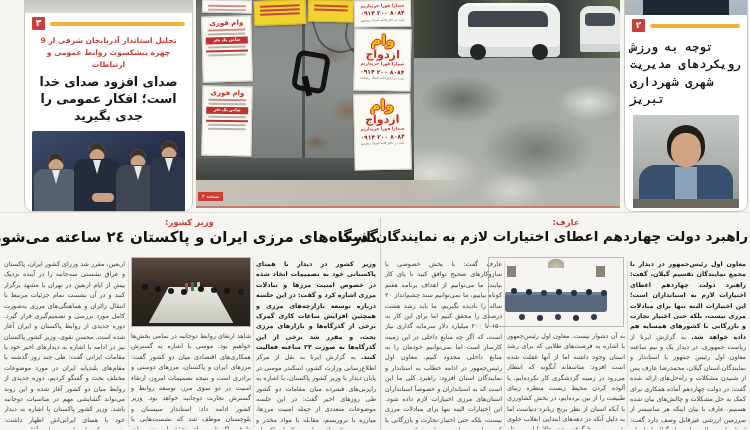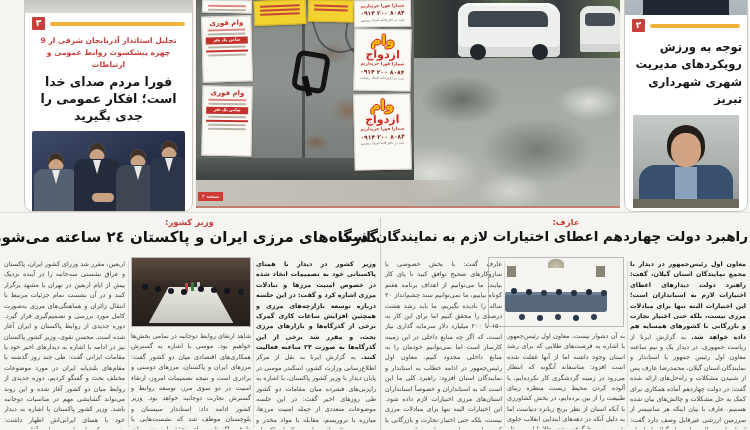--- a/index.html
+++ b/index.html
@@ -25,22 +25,22 @@
   .person{position:absolute;}
   .mhead{position:absolute;left:50%;transform:translateX(-50%);top:0;width:16px;height:19px;
     border-radius:50% 50% 46% 46%;background:#c9a284;box-shadow:inset 0 6px 0 rgba(40,30,25,.85);}
   .msuit{position:absolute;left:0;right:0;top:16px;bottom:0;border-radius:9px 9px 0 0;}
   .shirtV{position:absolute;left:50%;transform:translateX(-50%);top:17px;width:8px;height:14px;
     background:#e8e8e6;clip-path:polygon(0 0,100% 0,50% 100%);}
   .shake{position:absolute;left:60px;top:62px;width:22px;height:9px;border-radius:5px;background:#c9a284;}
 
   .crStrip{height:56px;position:relative;background:linear-gradient(180deg,#c6ced4 0%,#a9b3bb 100%);}
   .crStrip .suitTop{position:absolute;left:18px;right:18px;top:14px;bottom:0;background:#1f2833;border-radius:14px 14px 0 0;}
-  .crHead{color:#161616;font-weight:800;font-size:11.5px;text-align:right;line-height:1.5;
-    padding:4px 5px 2px;direction:rtl;}
+  .crHead{color:#161616;font-weight:800;font-size:11.5px;text-align:left;line-height:1.5;
+    padding:4px 5px 2px;direction:rtl;font-family:Liberation Mono, monospace;}
   .crPhoto{margin:5px 8px 2px;height:93px;position:relative;overflow:hidden;
     background:linear-gradient(180deg,#c6cac6 0%,#a3a8a4 70%,#8f948f 100%);}
   .crPhoto .hair{position:absolute;left:50%;transform:translateX(-50%);top:10px;width:38px;height:40px;
     border-radius:50% 50% 44% 44%;background:#231d18;}
   .crPhoto .face{position:absolute;left:50%;transform:translateX(-50%);top:18px;width:30px;height:34px;
     border-radius:46%;background:#cfa383;}
   .crPhoto .jacket{position:absolute;left:6px;right:6px;top:50px;bottom:0;background:#36506e;border-radius:16px 16px 0 0;}
   .crPhoto .shirt{position:absolute;left:50%;transform:translateX(-50%);top:52px;width:22px;height:41px;background:#8ba3ba;}
   .crPhoto .deskEdge{position:absolute;left:0;right:0;bottom:0;height:9px;background:#6e6a5e;}
 
@@ -151,21 +151,21 @@
 
   <div class="card" id="cardL">
     <div class="clStrip">
       
     </div>
     <div class="pageRow">
       <div class="pnum">۳</div>
       <div class="pbar"></div>
     </div>
     <div class="kickS">تجلیل استاندار آذربایجان شرقی از 9 چهره پیشکسوت روابط عمومی و ارتباطات</div>
-    <div class="headS">فورا مردم صدای خدا است؛ افکار عمومی را جدی بگیرید</div>
+    <div class="headS">صدای افزود صدای خدا است؛ افکار عمومی را جدی بگیرید</div>
     <div class="clPhoto">
       <div class="person" style="left:2px;top:22px;width:44px;height:73px;">
         <div class="mhead"></div>
         <div class="msuit" style="background:#556070;"></div>
         <div class="shirtV"></div>
       </div>
       <div class="person" style="left:42px;top:12px;width:46px;height:83px;">
         <div class="mhead"></div>
         <div class="msuit" style="background:#242c3c;"></div>
         <div class="shirtV"></div>
@@ -322,21 +322,21 @@
     </div>
   </div>
 
   <div class="article" id="artR">
     <div class="kicker">عارف:</div>
     <div class="ahead">راهبرد دولت چهاردهم اعطای اختیارات لازم به نمایندگان است</div>
     <div class="colSep" style="left:120px;"></div>
     <div class="colSep" style="left:243px;"></div>
 
     <div class="bcol" style="left:246px;width:116px;">
-      <span class="lead">معاون اول رئیس‌جمهور در دیدار با مجمع نمایندگان استان گیلان، گفت: راهبرد دولت دیدارهای اعطای اختیارات لازم به استانداران است؛ این اختیارات البته تنها برای مبادلات مرزی نیست، بلکه حتی اختیار تجارت و بازرگانی با کشورهای همسایه هم داده خواهد شد.</span>
+      <span class="lead">معاون اول رئیس‌جمهور در دیدار با مجمع نمایندگان تقسیم گیلان، گفت: راهبرد دولت چهاردهم اعطای اختیارات لازم به استانداران است؛ این اختیارات البته تنها برای مبادلات مرزی نیست، بلکه حتی اختیار تجارت و بازرگانی با کشورهای همسایه هم داده خواهد شد.</span>
       <span>به گزارش ایرنا از ریاست جمهوری، در دیدار یک و نیم ساعته معاون اول رئیس جمهور با استاندار و نمایندگان استان گیلان، محمدرضا عارف پس از شنیدن مشکلات و راه‌حل‌های ارائه شده گفت: در دولت چهاردهم آماده همکاری برای کمک به حل مشکلات و چالش‌های بیان شده هستیم. عارف با بیان اینکه هر سانتیمتر از سرزمین ارزشی غیرقابل وصف دارد گفت: استان‌های شمالی و از جمله گیلان از ابتدای انقلاب از اولویت‌های کشور بودند اما متاسفانه به دلایل مختلف این استان آن گونه که انتظار می‌رفت توسعه پیدا نکرد که باید با تلاش و برنامه‌ریزی و دعوت از بخش خصوصی، گیلان را به جایگاه شایسته‌اش برسانیم.</span>
     </div>
 
     <div class="mPhoto" id="mPhotoR">
       <div class="chand"></div>
       <div class="frame" style="left:18px;"></div>
       <div class="frame" style="right:18px;"></div>
       <div class="table"></div>
       <div class="dots" id="dotsRa"></div>
       <div class="dots" id="dotsRb"></div>

